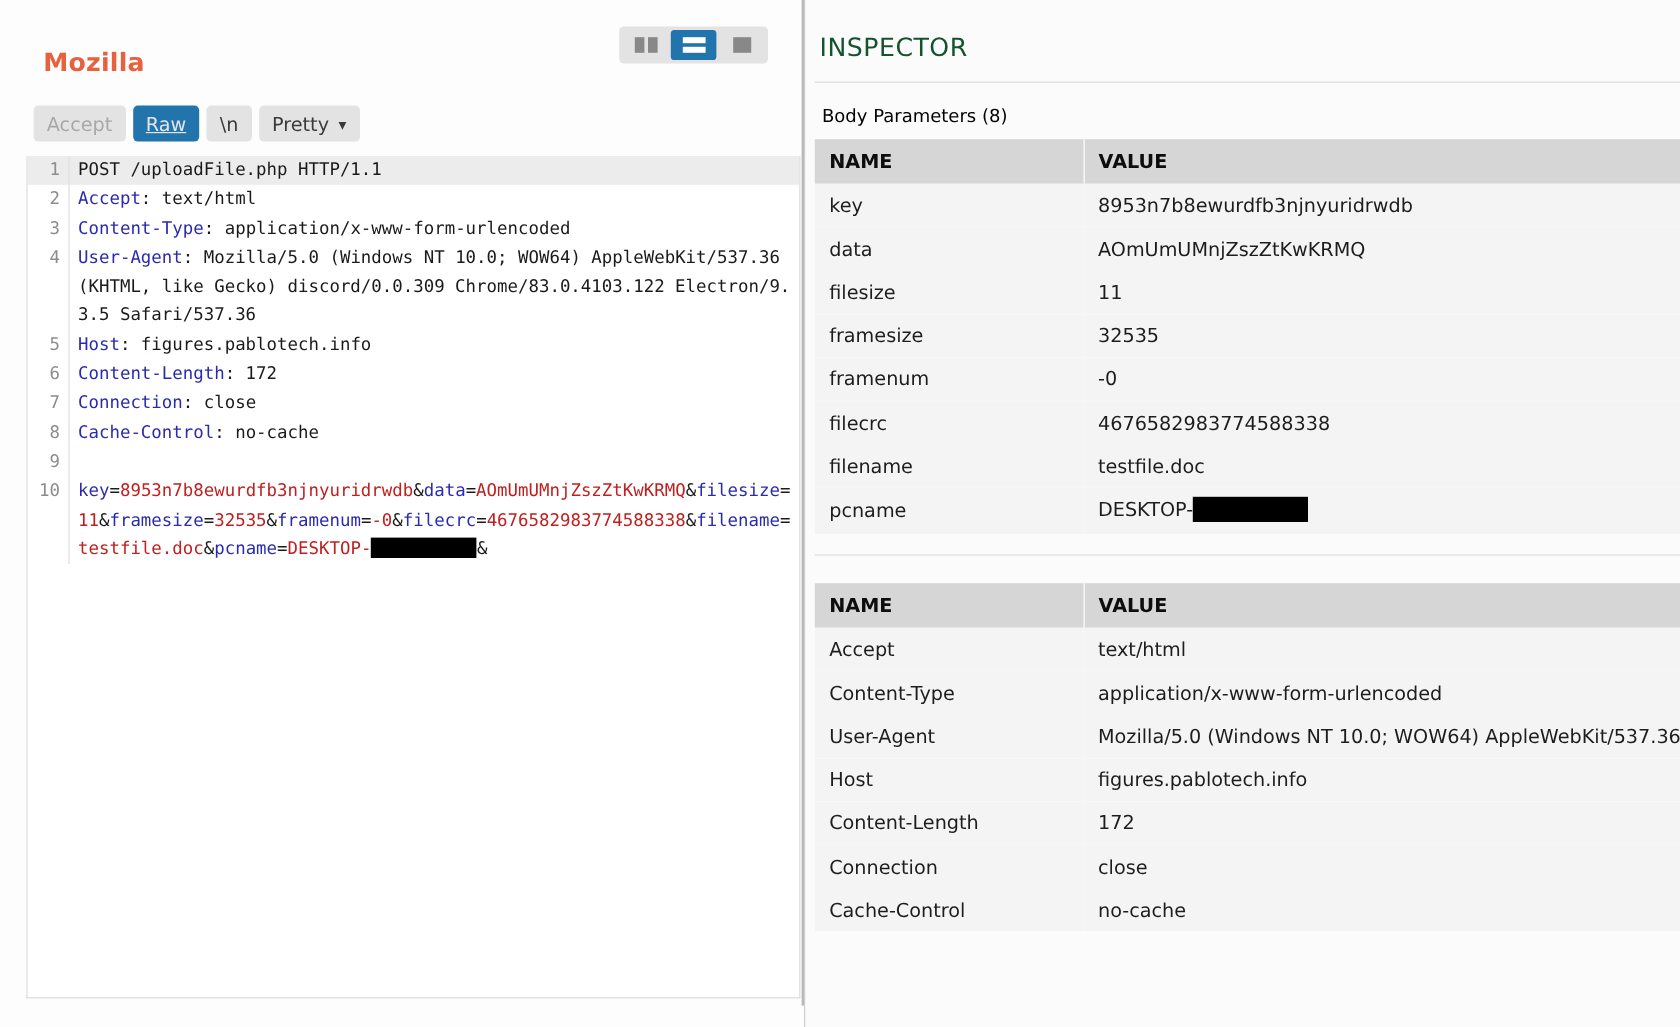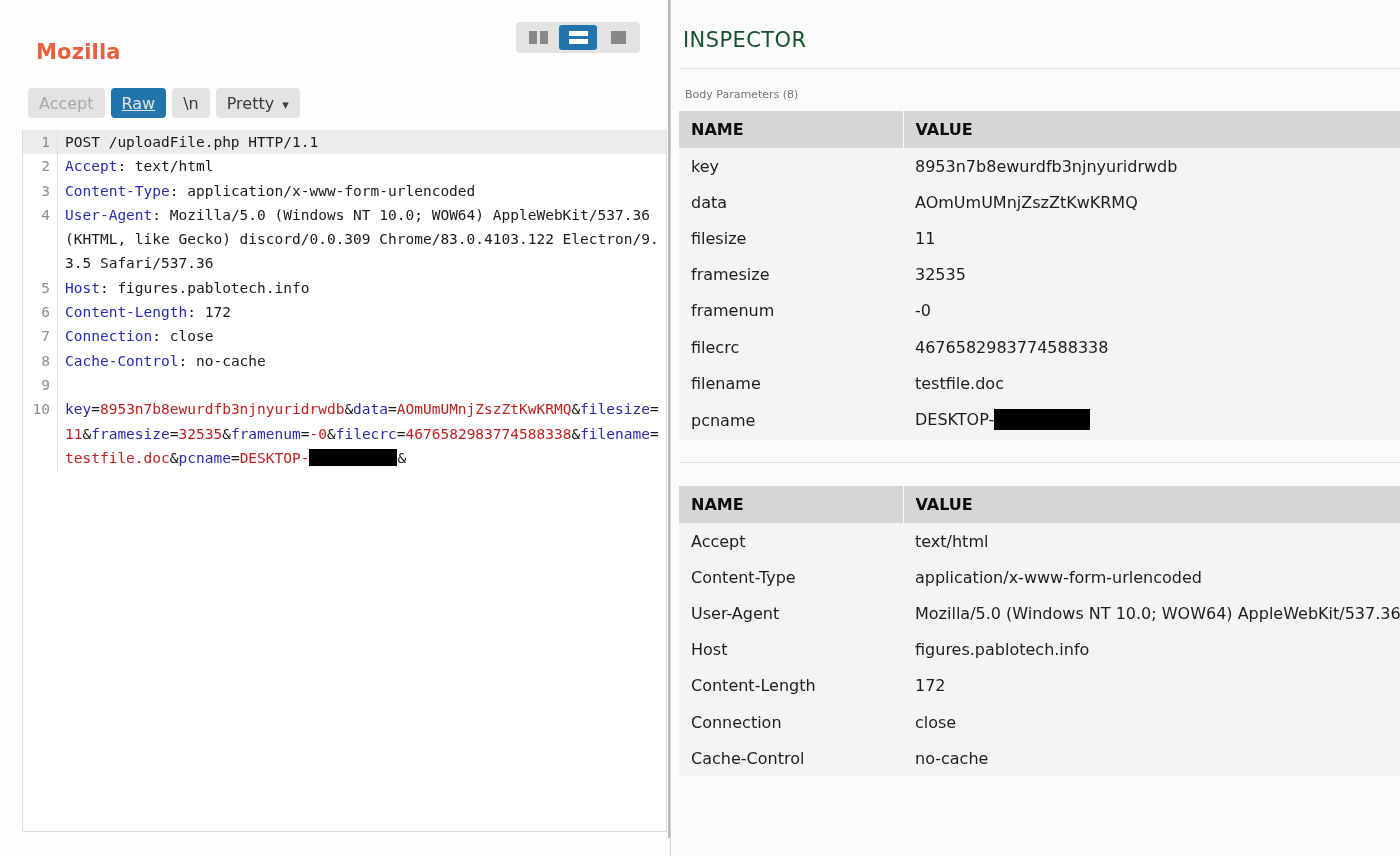--- a/index.html
+++ b/index.html
@@ -168,22 +168,22 @@
   }
   #inspector-rule {
     position: absolute;
     top: 68px; left: 8px;
     width: 722px; height: 1px;
     background: #dcdcdc;
   }
 
   .section { position: absolute; left: 8px; width: 722px; }
   .section-title {
-    font-size: 11px;
-    color: #737373;
+    font-size: 15px;
+    color: #000000;
     padding: 0 0 10px 6px;
   }
   table.kv {
     border-collapse: collapse;
     width: 100%;
     table-layout: fixed;
   }
   table.kv th {
     background: #d6d6d6;
     color: #0d0d0d;

